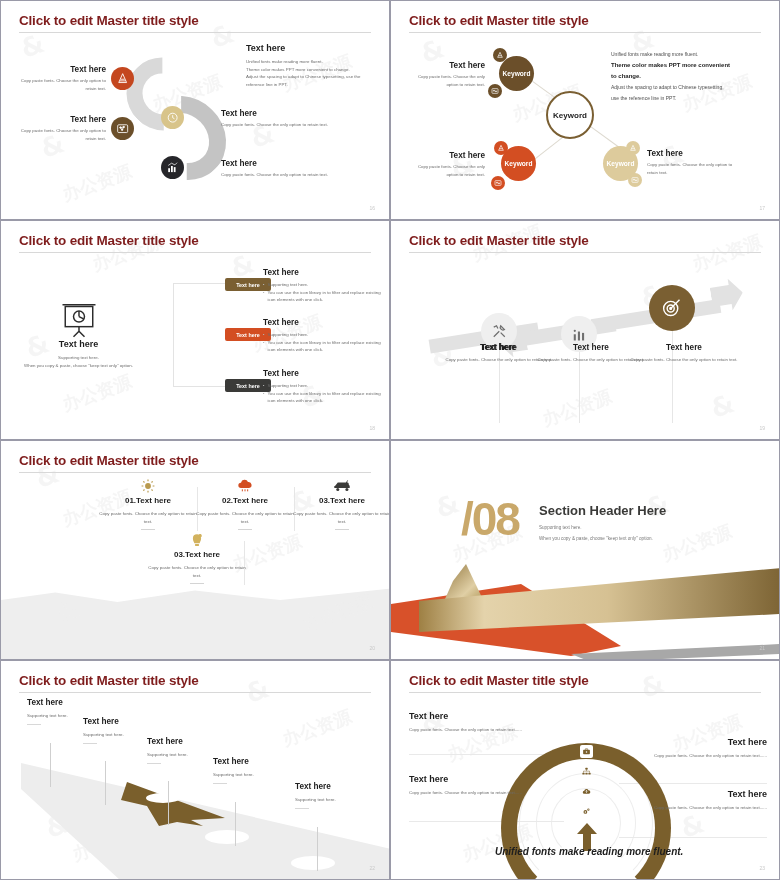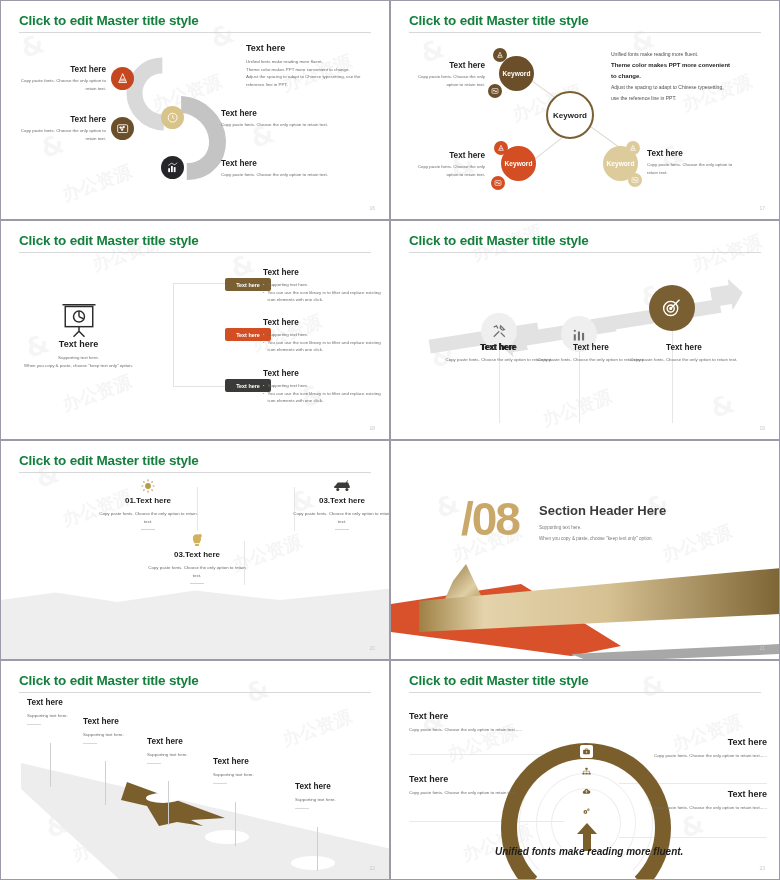--- a/index.html
+++ b/index.html
@@ -45,21 +45,21 @@
     transform: rotate(-20deg);
     font-family: "DejaVu Sans", sans-serif;
   }
 
   
   .s-title {
     position: absolute;
     left: 18px; top: 12px;
     font-size: 13.5px;
     font-weight: 700;
-    color: #15803d;
+    color: #7f1d1d;
     letter-spacing: -.2px;
     z-index: 5;
   }
   .s-rule {
     position: absolute;
     left: 18px; right: 18px; top: 31px;
     height: 1px; background: #d8d8d8;
     z-index: 4;
   }
   .pgnum {
@@ -528,20 +528,35 @@
         <div style="height:14px;">
           <svg width="14" height="14" viewBox="0 0 24 24" fill="#b99a4e">
               <circle cx="12" cy="12" r="5"></circle>
               <g stroke="#b99a4e" stroke-width="2">
                 <path d="M12 1v3M12 20v3M1 12h3M20 12h3M4 4l2 2M18 18l2 2M20 4l-2 2M6 18l-2 2"></path>
               </g>
             </svg>
         </div>
         <div class="s5-num" style="margin-top:3px;">
           <span>01.</span><span>Text here</span>
+        </div>
+        <div class="body-s" style="margin-top:5px;">Copy paste fonts. Choose the only option to retain text.</div>
+        <div class="s5-dash"></div>
+      </div>
+      <div class="s5-item" style="left:194px;top:38px;width:100px;">
+        <div style="height:14px;">
+          <svg width="16" height="14" viewBox="0 0 24 20" fill="#d34e22">
+              <path d="M6 13a4 4 0 010-8 5.5 5.5 0 0110.5-1A4 4 0 0118 13H6z"></path>
+              <g stroke="#d34e22" stroke-width="1.5">
+                <path d="M8 15v3M12 15v3M16 15v3"></path>
+              </g>
+            </svg>
+        </div>
+        <div class="s5-num" style="margin-top:3px;">
+          <span>02.</span><span>Text here</span>
         </div>
         <div class="body-s" style="margin-top:5px;">Copy paste fonts. Choose the only option to retain text.</div>
         <div class="s5-dash"></div>
       </div>
       <div class="s5-item" style="left:291px;top:38px;width:100px;">
         <div style="height:14px;">
           <svg width="20" height="14" viewBox="0 0 28 20" fill="#3a3a38">
               <path d="M3 13h22v-3l-3-5H8L4 10H3z"></path>
               <circle cx="8" cy="15" r="2.2"></circle>
               <circle cx="21" cy="15" r="2.2"></circle>

